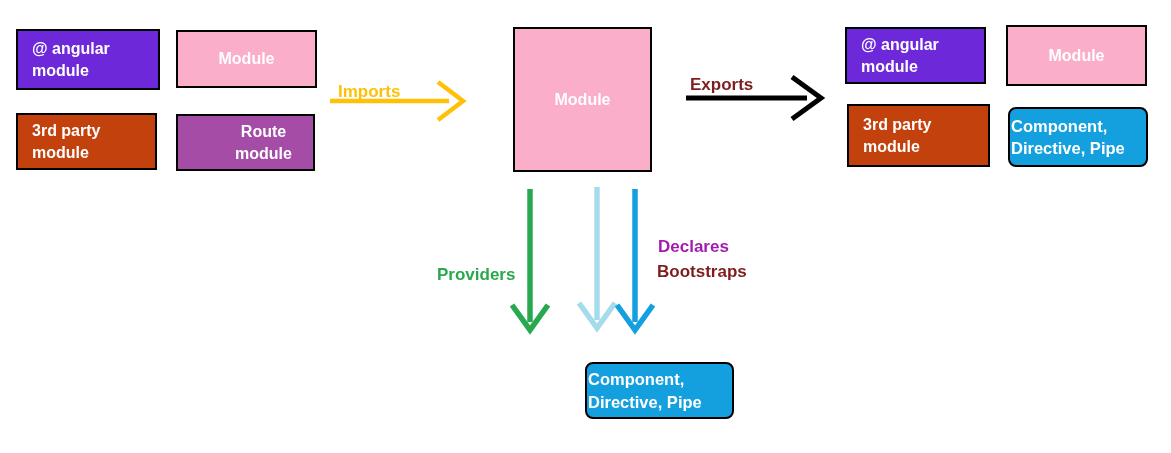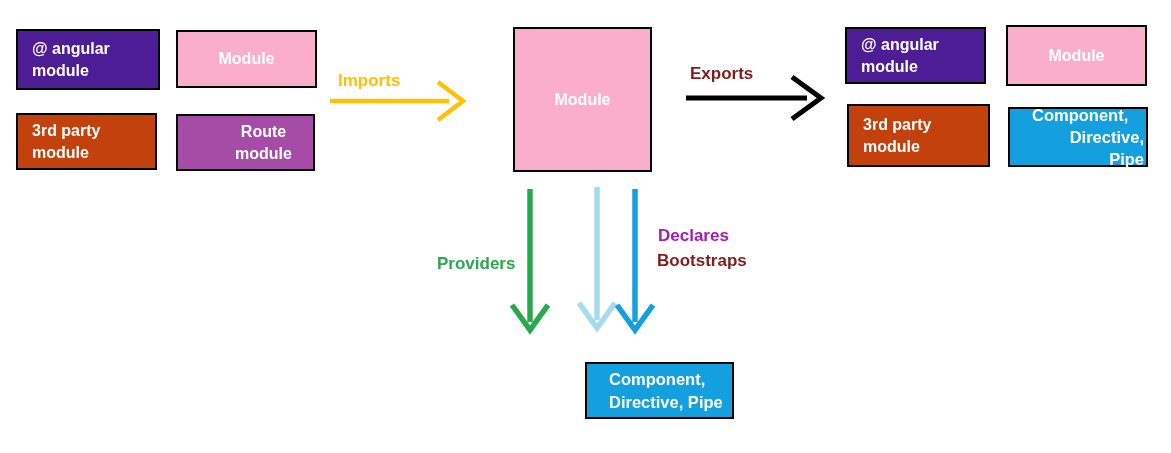--- a/index.html
+++ b/index.html
@@ -28,34 +28,35 @@
     display: flex;
     flex-direction: column;
     justify-content: center;
     color: #ffffff;
     font-weight: bold;
     font-size: 16px;
     line-height: 1.35;
   }
   .box.center-text { align-items: center; text-align: center; }
   .box.left-text   { align-items: flex-start; text-align: left; padding-left: 14px; padding-right: 4px; }
-  .box.tight-text  { align-items: flex-start; text-align: right; padding-left: 22px;  padding-right: 2px; }
+  .box.tight-text  { align-items: flex-start; text-align: center; padding-left: 1px;  padding-right: 2px; border-radius: 8px; }
 
-  .box.gold   { background: #4c1d95; }
+  .box.gold   { background: #6d28d9; }
   .box.pink   { background: #FBAEC9; }
   .box.orange { background: #c2410c; }
   .box.purple { background: #A44CA6; }
   .box.blue   { background: #149FDF; }
   .box.green  { background: #29A94F; color: #FCFCE8; }
 
   .flow-label {
     position: absolute;
     font-weight: bold;
     font-size: 17px;
     white-space: nowrap;
+    margin-top: 11px;
   }
   .flow-label.gold-text  { color: #FFC008; }
   .flow-label.black-text { color: #7f1d1d; }
   .flow-label.green-text { color: #2BA84E; }
   .flow-label.blue-text  { color: #a21caf; }
 </style>
 </head>
 <body>
 
 <div class="canvas">

